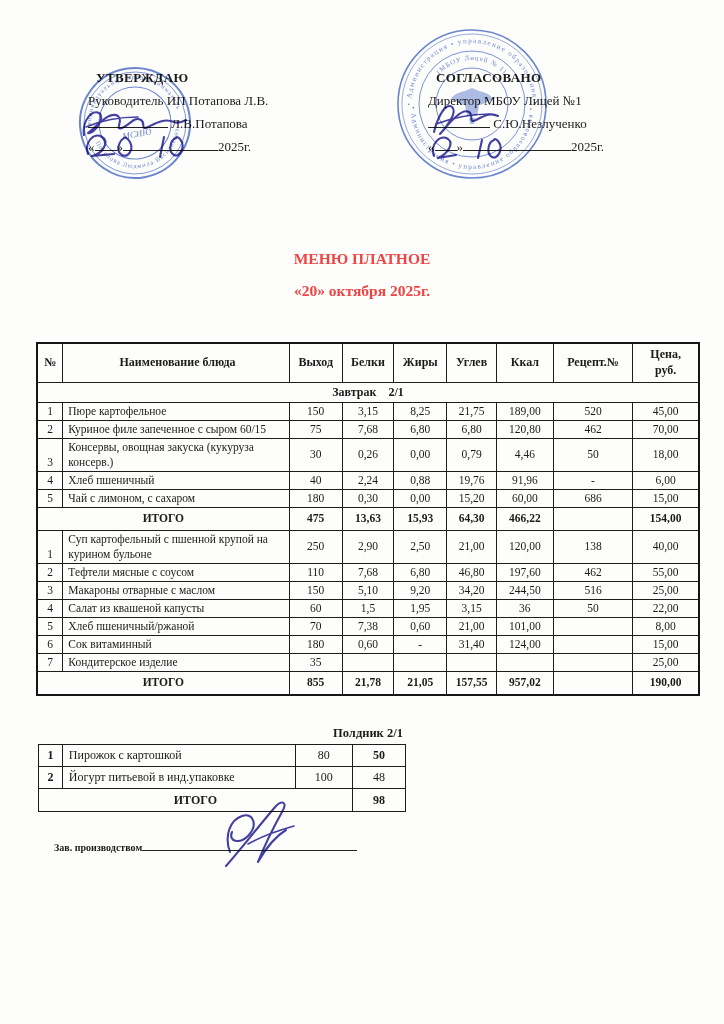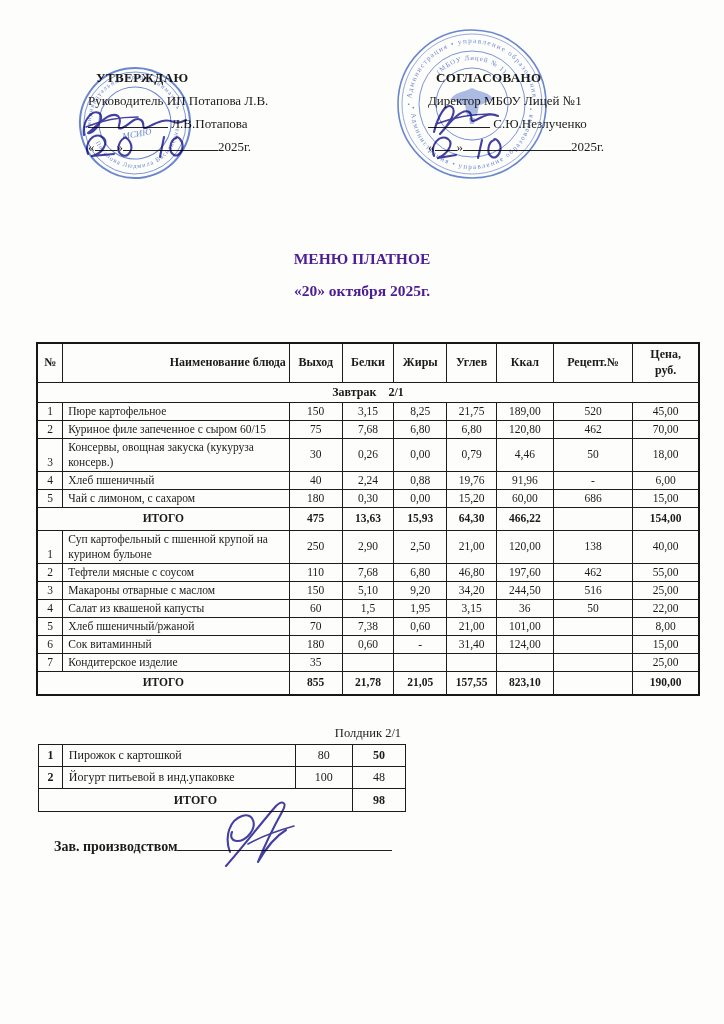--- a/index.html
+++ b/index.html
@@ -14,46 +14,46 @@
   }
   
   .approval{position:absolute;font-size:13px;line-height:23px;z-index:2;}
   .approval-left{left:88px;top:66px;width:260px;}
   .approval-right{left:428px;top:66px;width:260px;}
   .approval .appr-title{font-weight:bold;letter-spacing:.4px;padding-left:8px;}
   .uline{display:inline-block;border-bottom:1.2px solid #222;height:14px;vertical-align:baseline;}
   .w20{width:22px;}.w60{width:62px;}.w80{width:80px;}.w95{width:95px;}.w110{width:108px;}
   
   .doc-title{position:absolute;left:0;top:250px;width:724px;text-align:center;z-index:2;}
-  .doc-title div{font-weight:bold;font-size:15.5px;margin-bottom:14px;color:#4c1d95;}
+  .doc-title div{font-weight:bold;font-size:15.5px;margin-bottom:14px;color:#ef4444;}
   
   table{border-collapse:collapse;table-layout:fixed;}
   .menu-table{position:absolute;left:36px;top:342px;width:664px;font-size:11.5px;z-index:2;background:transparent;}
   .menu-table th,.menu-table td{border:1px solid #1c1c1c;padding:1px 3px;line-height:1.3;}
   .menu-table{border:2px solid #161616;}
   .menu-table th{font-weight:bold;text-align:center;vertical-align:middle;height:36px;font-size:12px;}
   .col-head-price{white-space:pre-line;}
   .section-label{font-weight:bold;text-align:center;white-space:pre;height:17px;font-size:12px;}
   td.cnum{text-align:center;vertical-align:bottom;}
   td.cname{text-align:left;padding-left:5px;vertical-align:middle;}
   td.cval{text-align:center;vertical-align:middle;}
   tr.total-row td{font-weight:bold;height:20px;}
   tr.total-row td.tlabel{text-align:center;}
   tr.plain{height:18px;}
   
-  .snack-label{position:absolute;left:36px;top:726px;width:664px;text-align:center;font-weight:normal;font-size:12.5px;z-index:2;}
+  .snack-label{position:absolute;left:36px;top:726px;width:664px;text-align:center;font-weight:bold;font-size:12.5px;z-index:2;}
   .snack-table{position:absolute;left:38px;top:744px;width:368px;font-size:12px;z-index:2;border:1.5px solid #161616;}
   .snack-table td{border:1px solid #1c1c1c;padding:1px 3px;height:19px;}
   .snack-table td.cnum{font-weight:bold;text-align:center;vertical-align:middle;}
   .snack-table td.cname{padding-left:6px;}
   .snack-table td.cval{text-align:center;}
   .snack-table .bold{font-weight:bold;}
   .snack-table tr.total-row td{font-weight:bold;}
   
-  .footer-line{position:absolute;left:54px;top:836px;font-size:14px;font-weight:bold;z-index:2;}
+  .footer-line{position:absolute;left:54px;top:836px;font-size:10px;font-weight:bold;z-index:2;}
   .footer-line .uline{width:215px;border-bottom:1.5px solid #222;}
   
   .stamp{position:absolute;z-index:3;mix-blend-mode:multiply;opacity:.82;}
   .stamp-left{left:76px;top:64px;transform:rotate(-10deg);}
   .stamp-right{left:395px;top:27px;}
   .handwriting{position:absolute;z-index:4;mix-blend-mode:multiply;}
   .hw-stroke{fill:none;stroke:#4340a4;stroke-width:2.1;stroke-linecap:round;stroke-linejoin:round;}
   .hw-thin{stroke-width:1.6;}
 </style>
 </head>
@@ -168,21 +168,21 @@
         <col style="width:7.8%">
         <col style="width:8.0%">
         <col style="width:7.5%">
         <col style="width:8.6%">
         <col style="width:12.0%">
         <col style="width:10.0%">
     </colgroup>
     <thead>
       <tr>
         <th>№</th>
-        <th style="text-align:right;padding-left:6px;">Наименование блюда</th>
+        <th style="text-align:center;padding-left:6px;">Наименование блюда</th>
         <th>Выход</th>
         <th>Белки</th>
         <th>Жиры</th>
         <th>Углев</th>
         <th>Ккал</th>
         <th>Рецепт.№</th>
         <th class="col-head-price">Цена,
 руб.</th>
       </tr>
     </thead>
@@ -334,21 +334,21 @@
         <td class="cval"></td>
         <td class="cval"></td>
         <td class="cval">25,00</td>
       </tr>
       <tr class="total-row">
         <td class="tlabel" colspan="2">ИТОГО</td>
         <td class="cval">855</td>
         <td class="cval">21,78</td>
         <td class="cval">21,05</td>
         <td class="cval">157,55</td>
-        <td class="cval">823,10</td>
+        <td class="cval">957,02</td>
         <td class="cval"></td>
         <td class="cval">190,00</td>
       </tr>
     </tbody>
   </table>
 
   <div class="snack-label">Полдник 2/1</div>
 
   <table class="snack-table">
     <colgroup>

